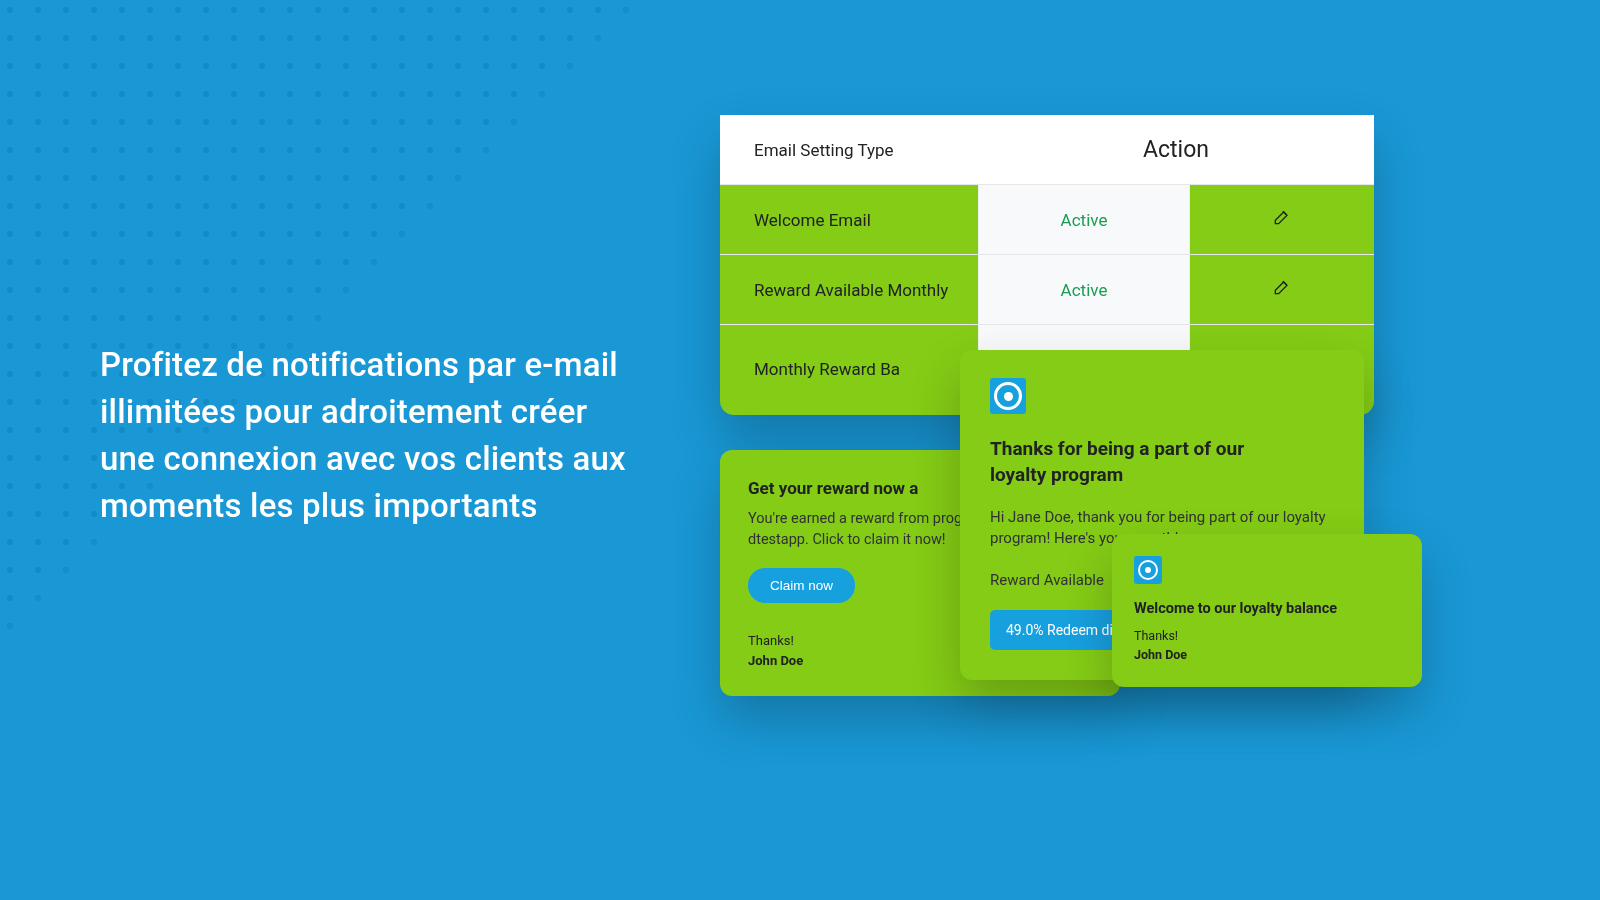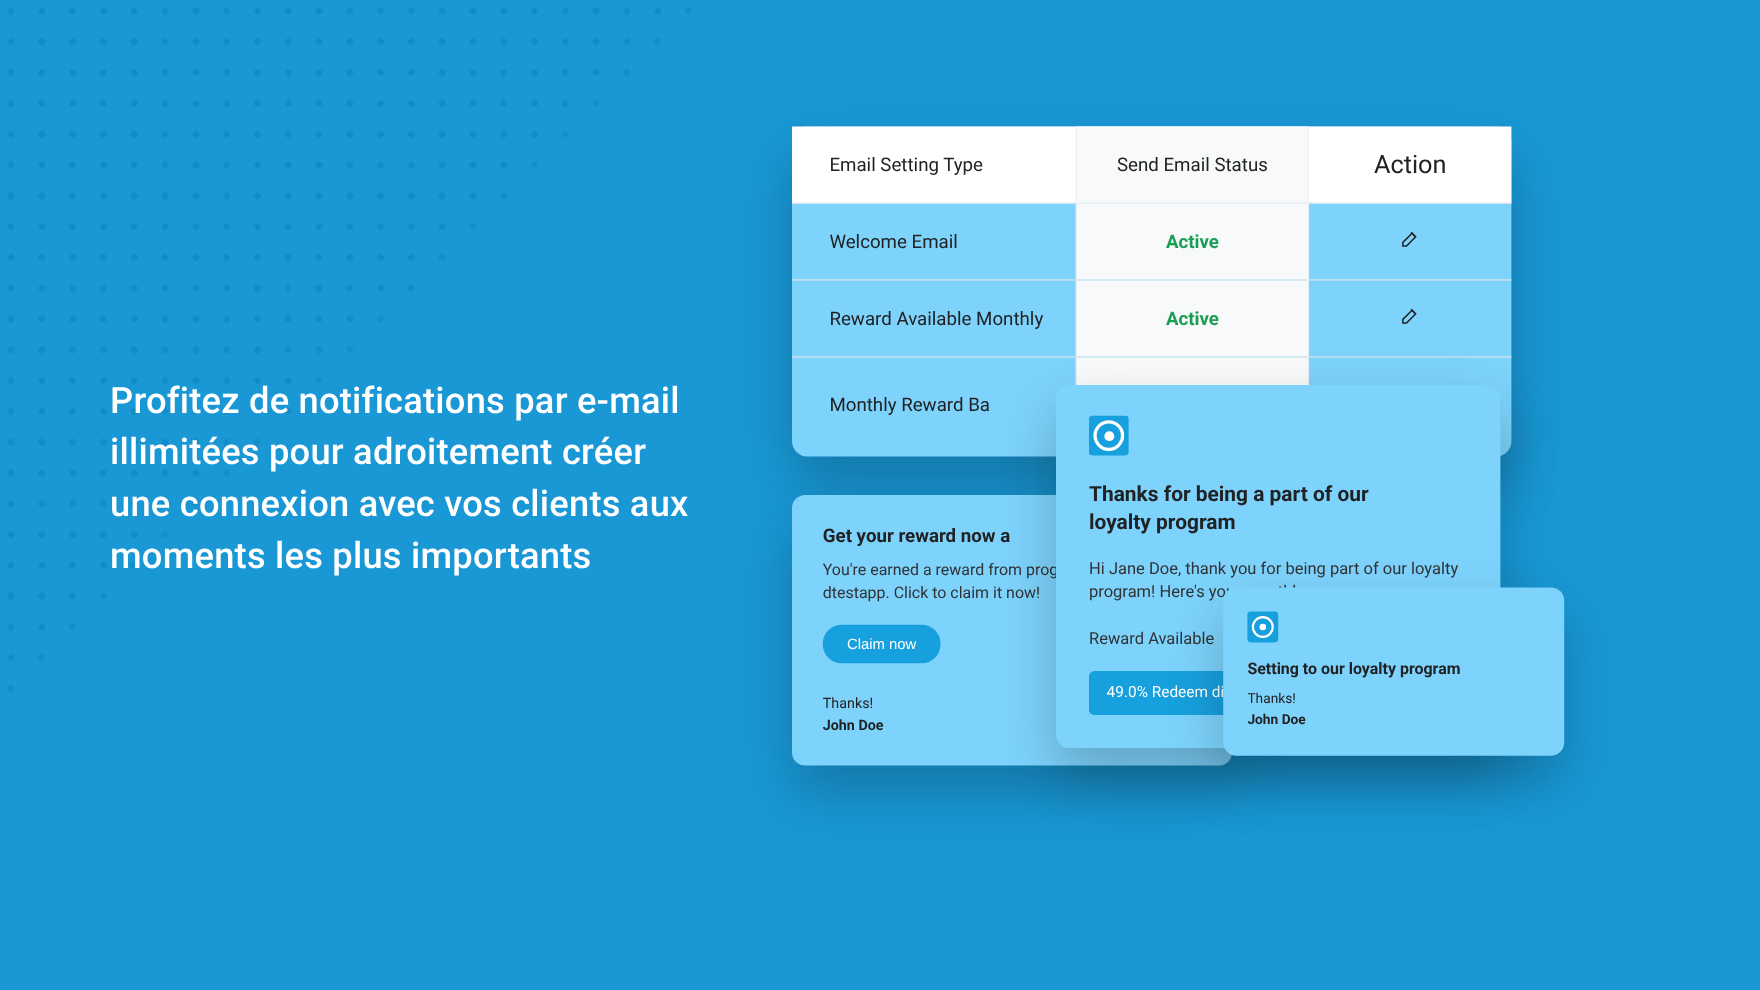--- a/index.html
+++ b/index.html
@@ -30,21 +30,21 @@
     max-width:540px;
     color:#fff;
     font-size:33px;
     line-height:1.42;
     font-weight:500;
     letter-spacing:.2px;
   }
   
   .card{
     position:absolute;
-    background:#7dd3fc;
+    background:#84cc16;
     border-radius:12px;
     box-shadow:0 24px 50px rgba(0,0,0,.22);
   }
   
   .table-card{
     left:720px;top:115px;
     width:654px;height:300px;
     border-radius:14px;
   }
   .trow{
@@ -53,21 +53,21 @@
     height:70px;
     border-bottom:1px solid #e4e6e8;
   }
   .trow:first-child{height:70px;background:#fff}
   .trow:last-child{border-bottom:none;height:88px}
   .c1{flex:0 0 258px;padding-left:34px;font-size:17px}
   .c2{flex:0 0 212px;text-align:center;font-size:17px;background:#f7f9fa;height:100%;display:flex;align-items:center;justify-content:center;border-left:1px solid #eceff1;border-right:1px solid #eceff1}
   .c3{flex:1 1 auto;text-align:center;font-size:23px;display:flex;align-items:center;justify-content:center}
   .trow.head .c1,.trow.head .c2,.trow.head .c3{font-weight:400;color:#202223}
   .trow.body .c1{font-weight:400}
-  .active{color:#1a9e53;font-weight:700}
+  .active{color:#1a9e53;font-weight:400}
   .edit-icon{width:20px;height:20px;stroke:#202223;fill:none;stroke-width:1.6}
   
   .reward-card{
     left:720px;top:450px;
     width:400px;
     padding:28px 28px 26px 28px;
   }
   .reward-card h3{font-size:17px;font-weight:700;margin-bottom:10px}
   .reward-card p{font-size:14.5px;line-height:1.45;color:#303234;margin-bottom:18px;max-width:280px}
   .btn{
@@ -132,21 +132,20 @@
 </head>
 <body>
 
 <div class="dots"></div>
 
 <div class="headline">Profitez de notifications par e-mail illimitées pour adroitement créer une connexion avec vos clients aux moments les plus importants</div>
 
 <div class="card table-card">
   <div class="trow head">
     <div class="c1">Email Setting Type</div>
-    <div class="c2">Send Email Status</div>
     <div class="c3">Action</div>
   </div>
   <div class="trow body">
     <div class="c1">Welcome Email</div>
     <div class="c2">
         <span class="active">Active</span>
       </div>
     <div class="c3">
       <span>
         <svg class="edit-icon" viewBox="0 0 24 24">
@@ -190,18 +189,18 @@
 <div class="card loyalty-card">
   <div class="logo-badge"></div>
   <h3>Thanks for being a part of our loyalty program</h3>
   <p>Hi Jane Doe, thank you for being part of our loyalty program! Here's your monthly</p>
   <div class="sect">Reward Available</div>
   <div class="banner">49.0% Redeem discount 98 Po</div>
 </div>
 
 <div class="card welcome-card">
   <div class="logo-badge sm"></div>
-  <h3>Setting to our loyalty program</h3>
+  <h3>Welcome to our loyalty balance</h3>
   <div class="sig">
     <div>Thanks!</div>
     <div class="name">John Doe</div>
   </div>
 </div>
 
 </body></html>

